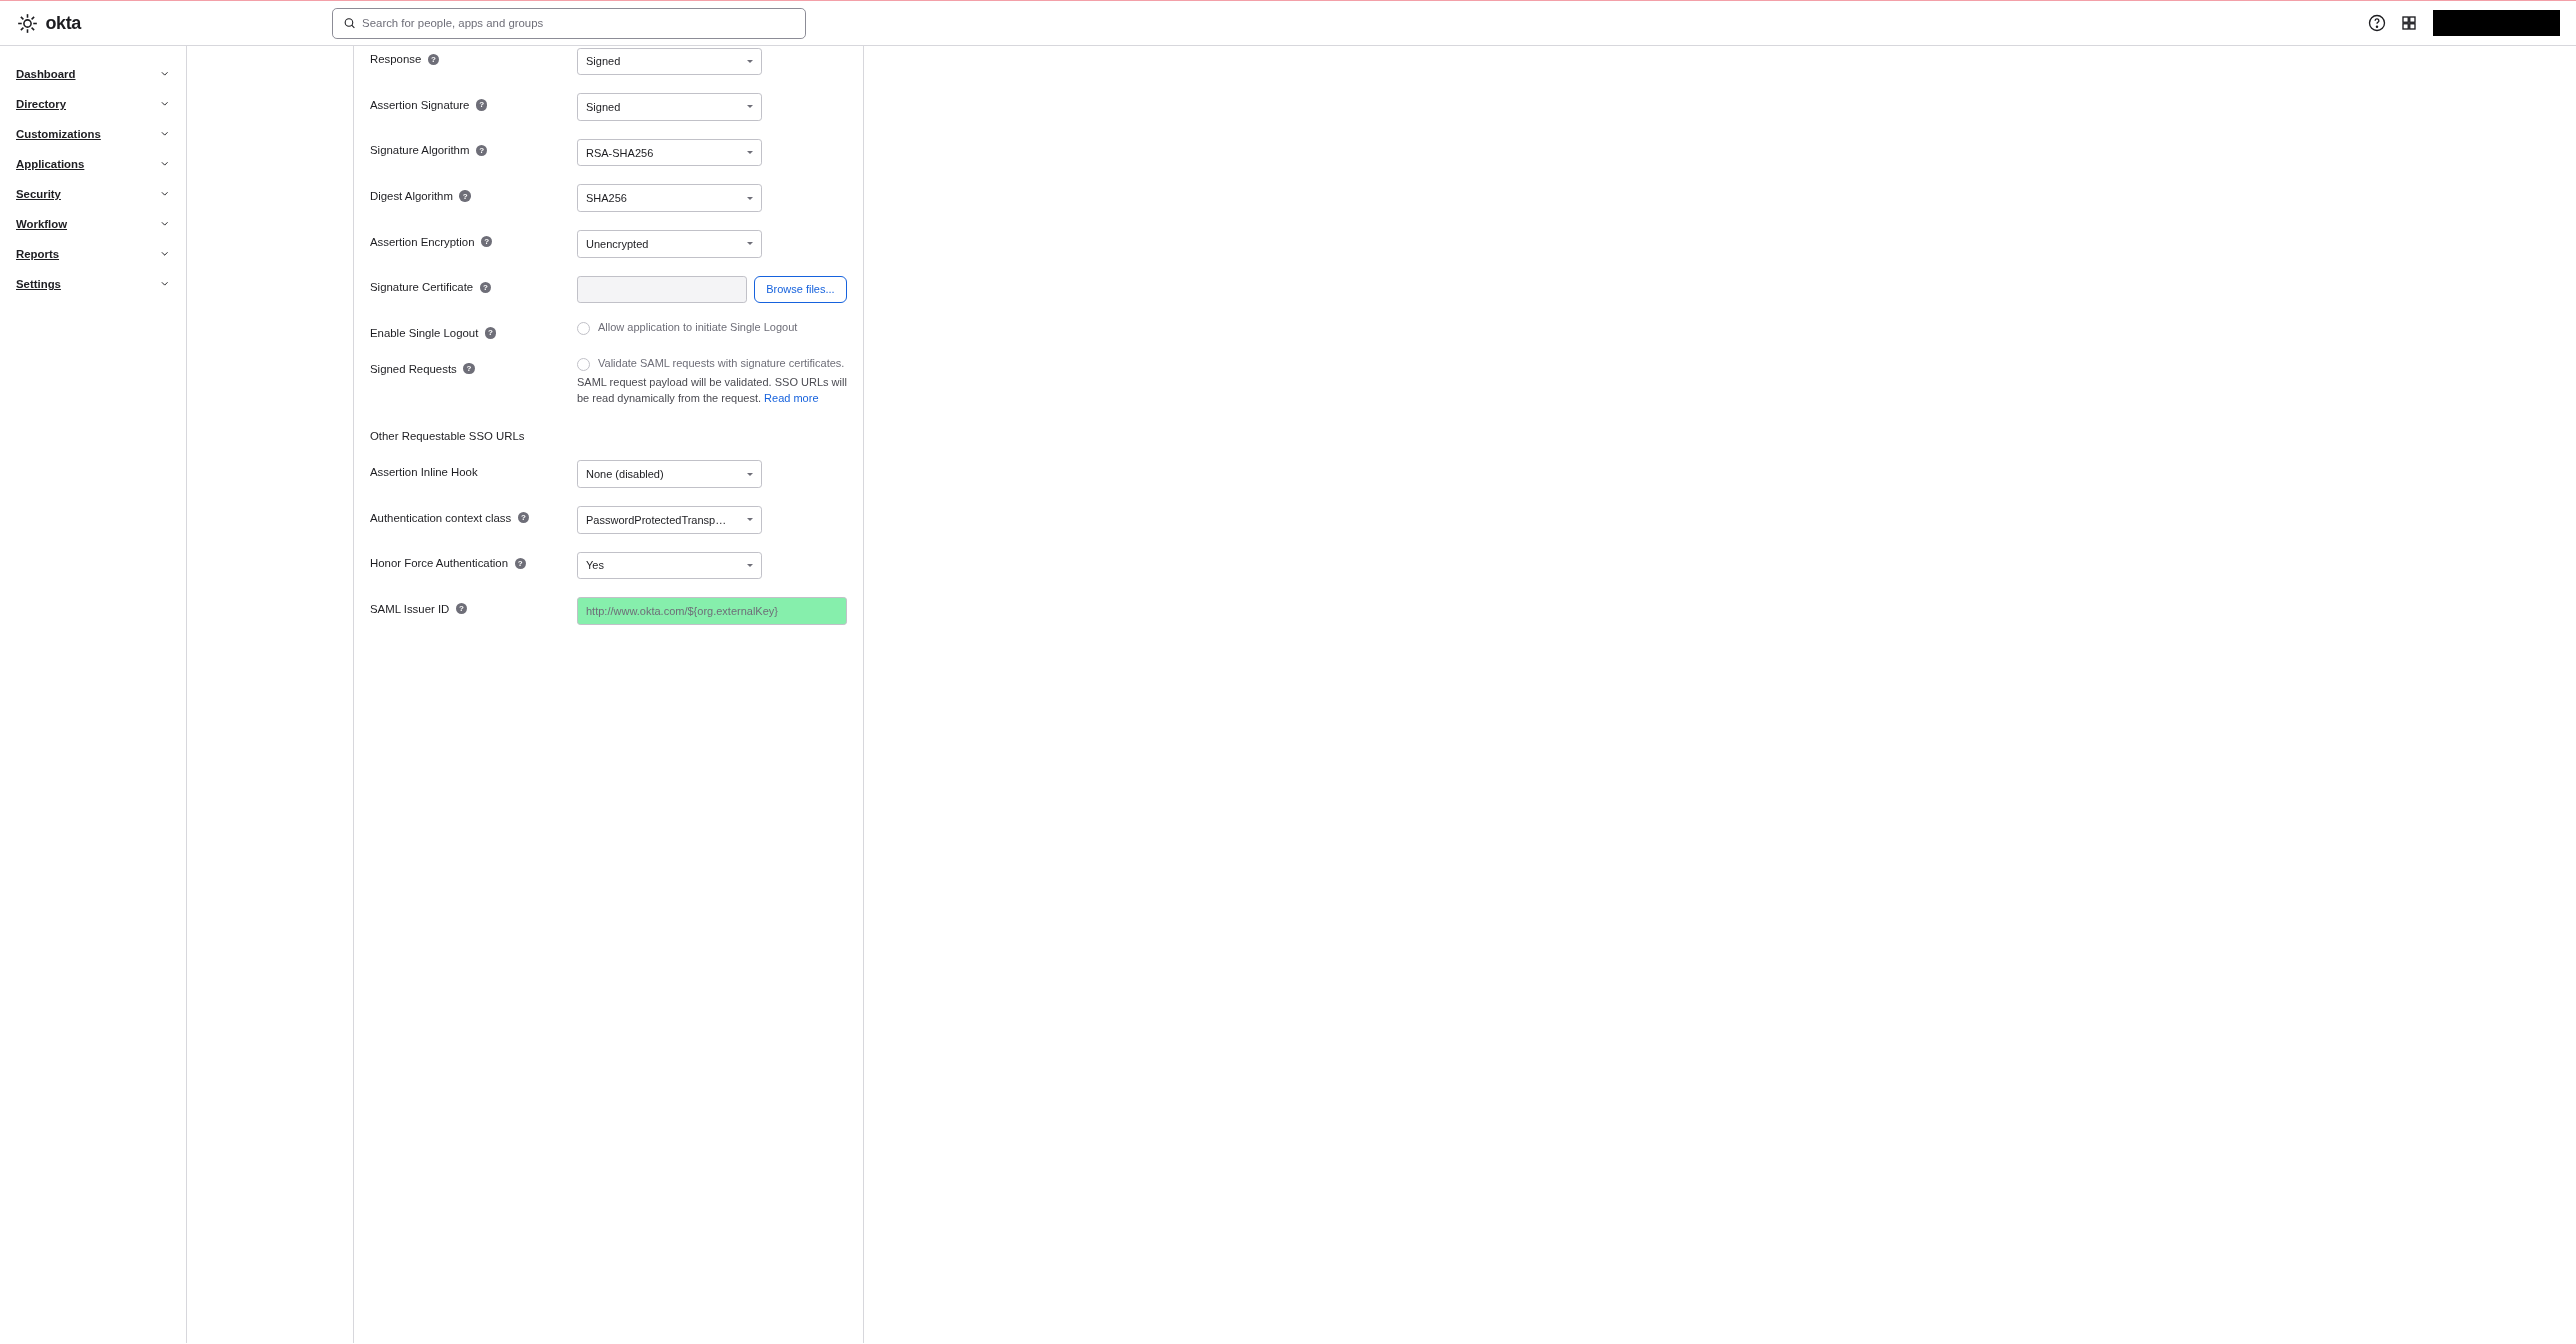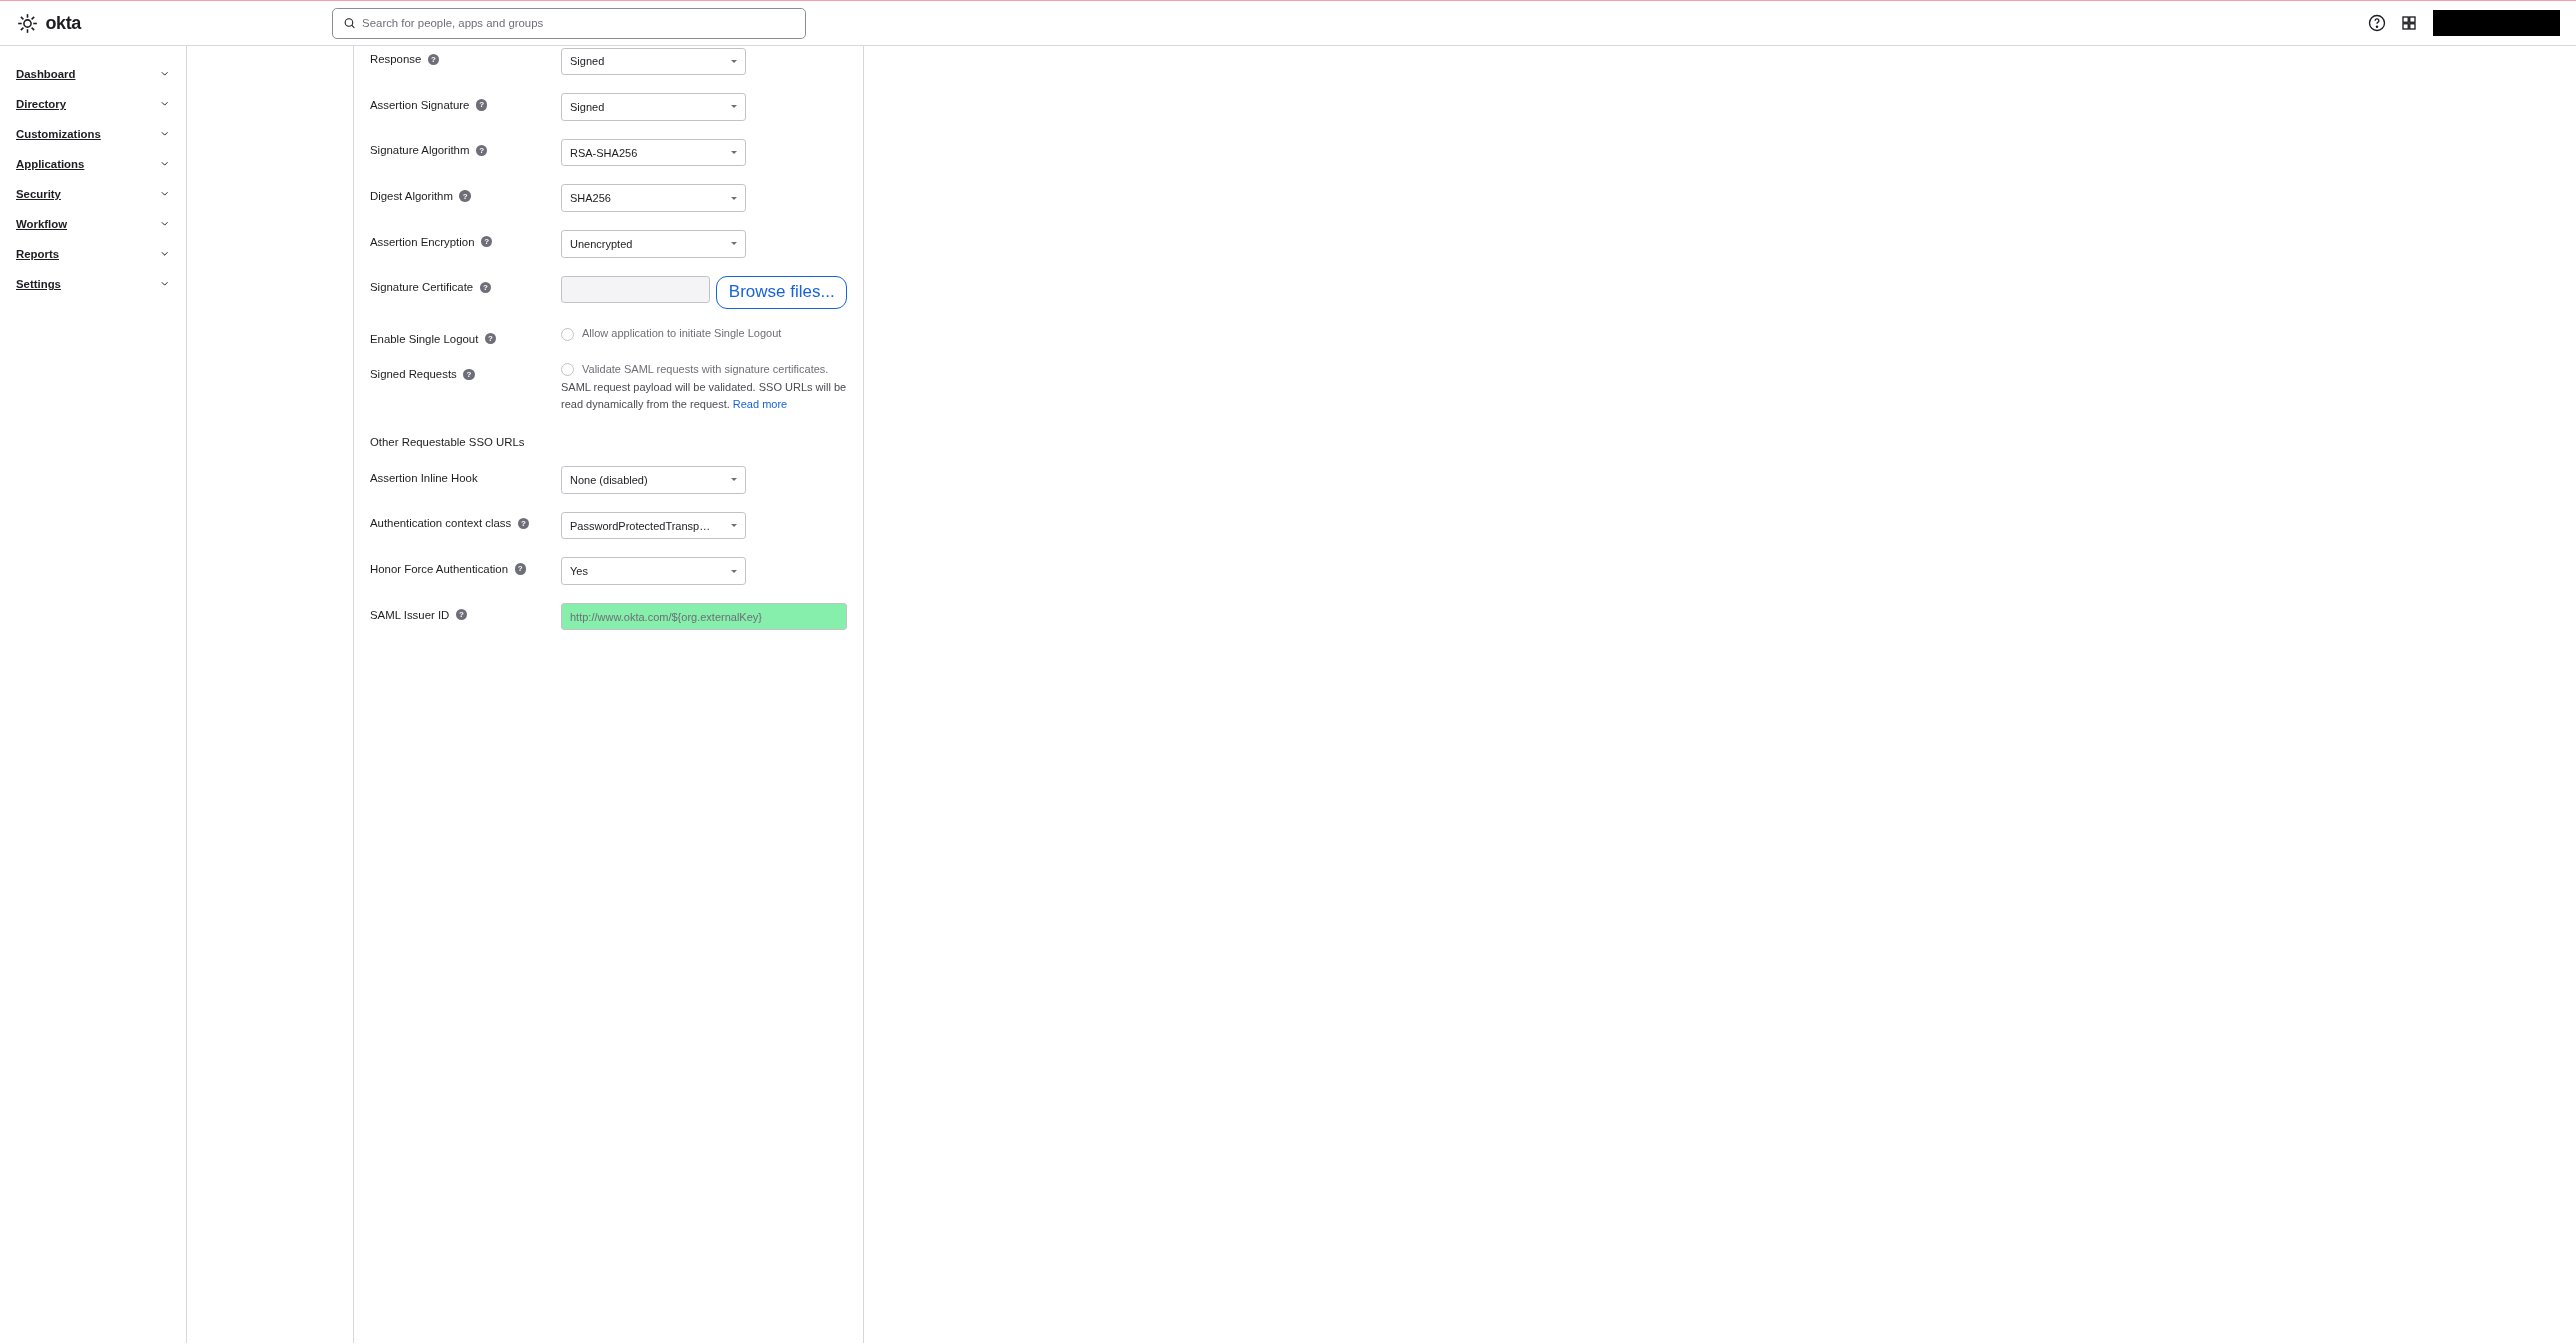--- a/index.html
+++ b/index.html
@@ -96,21 +96,21 @@
     border-left: 0.8px solid #d7d7dc;
     border-right: 0.8px solid #d7d7dc;
     padding: 1.6px 16px 16px 16px;
     min-height: calc(100vh - 47px);
   }
 
   .form-row {
     display: flex;
     align-items: flex-start;
     margin-bottom: 18px;
-    gap: 3px;
+    gap: 19px;
   }
   .form-label-col {
     width: 188px;
     flex-shrink: 0;
     display: flex;
     align-items: center;
     gap: 6.5px;
     padding-top: 5.7px;
     font-size: 11.4px;
     color: #1d1d21;
@@ -161,23 +161,23 @@
     flex: 1;
     height: 27.6px;
     border: 0.8px solid #c1c1c8;
     border-radius: 3.2px;
     background: #f4f4f6;
   }
   .btn-outline {
     border: 0.8px solid #1662dd;
     color: #1662dd;
     background: #fff;
-    border-radius: 11px;
+    border-radius: 6px;
     padding: 5.7px 11.4px;
-    font-size: 17px;
+    font-size: 11px;
     cursor: pointer;
     display: inline-flex;
     align-items: center;
     gap: 4.9px;
   }
 
   .radio-box {
     width: 13px; height: 13px;
     border-radius: 50%;
     border: 1.2px solid #c1c1c8;

